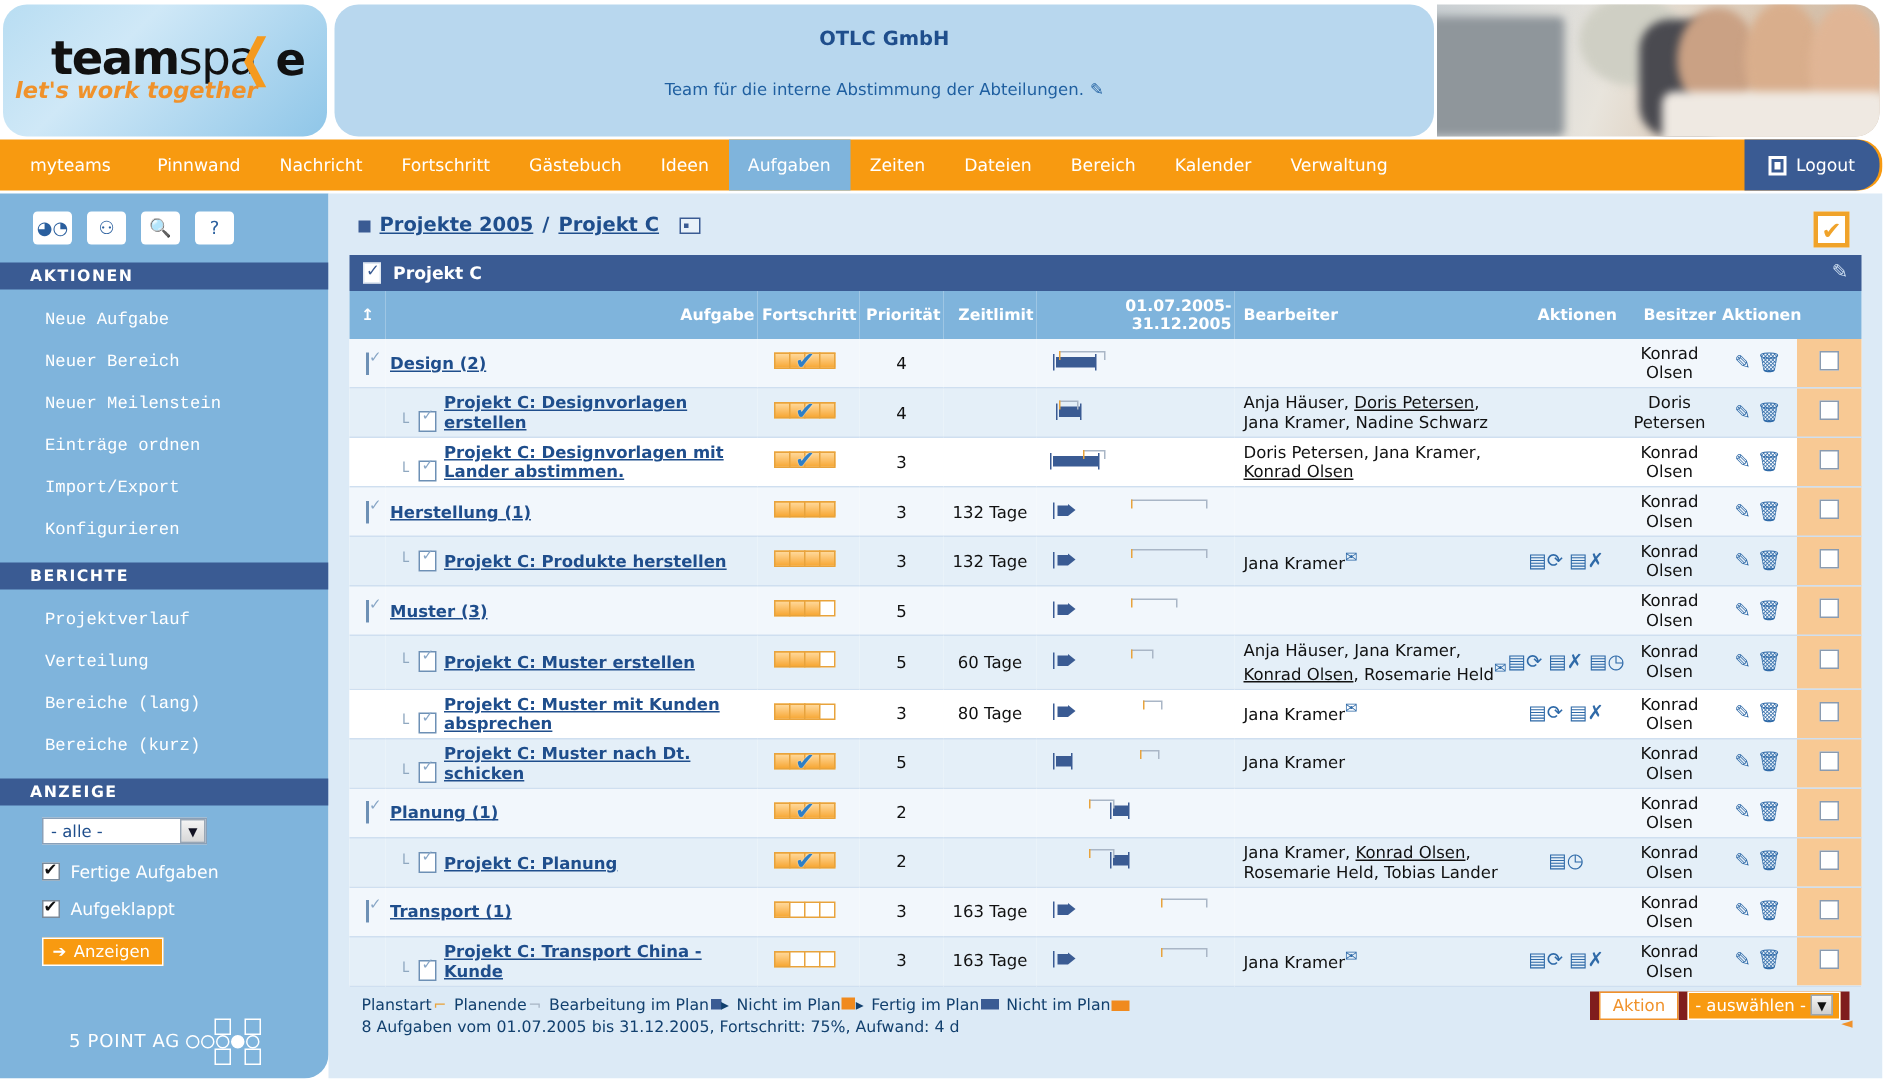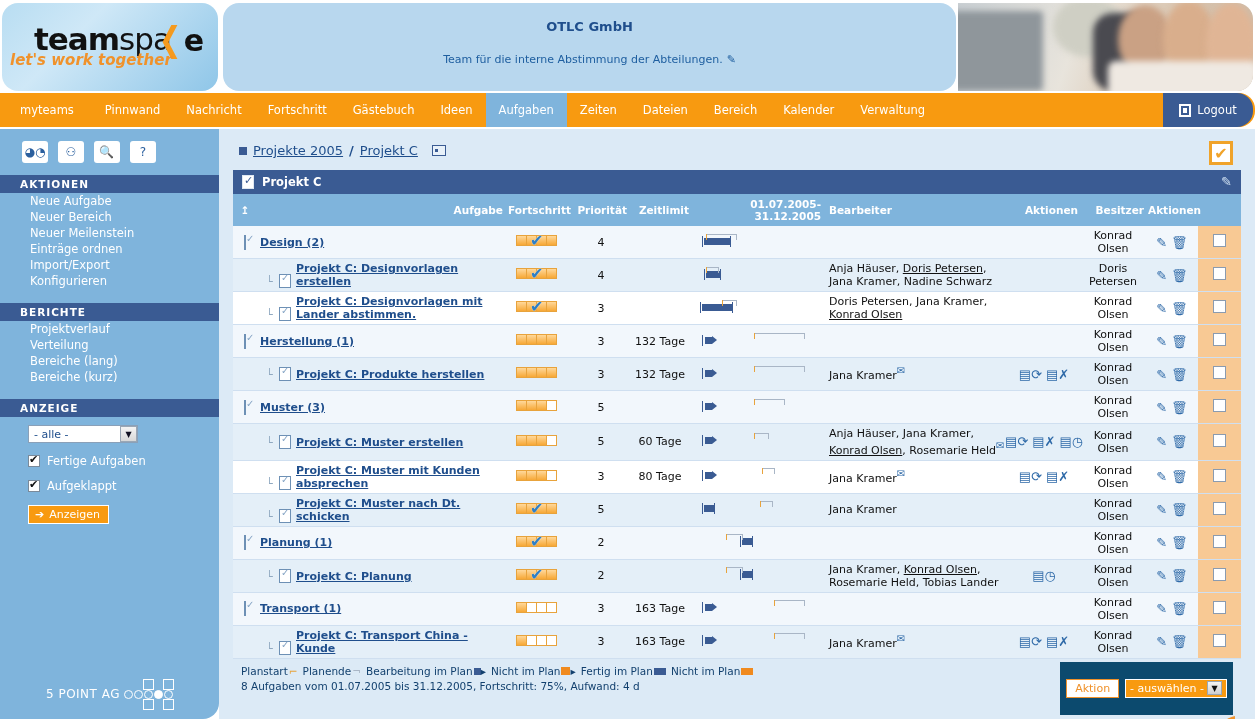--- a/index.html
+++ b/index.html
@@ -96,21 +96,21 @@
   .tool-btn {
     width:26px; height:22px; background:#ffffff; border-radius:3px;
     display:flex; align-items:center; justify-content:center;
     font-size:12px; color:#2a5f9e; cursor:pointer;
   }
   .side-head {
     background:#3a5b93; color:#ffffff; font-size:10.5px; font-weight:bold;
     letter-spacing:1px; padding:3px 0 3px 20px;
   }
   .side-link {
-    color:#ffffff; font-size:11.5px; padding:1px 0 1px 30px; cursor:pointer;
+    color:#ffffff; font-size:11.5px; padding:14px 0 1px 30px; cursor:pointer;font-family:Liberation Mono, monospace;
   }
   .side-gap { height:14px; }
   .anzeige-body { padding:8px 0 0 28px; }
   .sel-wrap {
     width:110px; height:18px; background:#fff; border:1px solid #8aa0b8;
     display:flex; align-items:center; font-size:11px; color:#1f4e8c; padding-left:5px;
     position:relative;
   }
   .sel-arrow {
     position:absolute; right:0; top:0; width:17px; height:16px;
@@ -141,21 +141,21 @@
   .fl-circle.filled{ background:#fff; }
   .fl-sq{ position:absolute; width:11px;height:11px;border:1.5px solid #fff;}
 
   
   #main { position:absolute; left:219px; top:129px; width:1036px; height:590px; background:#dceaf6; }
   .breadcrumb {
     padding:14px 0 0 20px; display:flex; align-items:center; gap:6px;
     font-size:13px; color:#1f4e8c;
   }
   .bc-sq { width:8px;height:8px;background:#3a5b93; }
-  .breadcrumb a { color:#1f4e8c; text-decoration:underline; font-weight:normal; cursor:pointer;}
+  .breadcrumb a { color:#1f4e8c; text-decoration:underline; font-weight:bold; cursor:pointer;}
   .breadcrumb .sep { color:#1f4e8c; font-weight:bold; }
   .bc-ico {
     width:14px;height:11px;border:1px solid #3a5b93;background:#e8f1f9;
     margin-left:8px; position:relative; cursor:pointer;
   }
   .bc-ico::after{content:"";position:absolute;left:2px;top:3px;width:3px;height:3px;background:#3a5b93;}
   .top-right-chk {
     position:absolute; right:22px; top:12px; width:24px; height:24px;
     background:#ffffff; border:3px solid #f0a32a; cursor:pointer;
     display:flex; align-items:center; justify-content:center;
@@ -236,21 +236,21 @@
   .legend {
     width:1008px; background:#dceaf6; font-size:10.5px; color:#12406e;
     padding:5px 0 4px 8px; line-height:15px; position:relative;
   }
   .legend .l-sym { display:inline-block; vertical-align:middle; margin:0 5px 0 1px; }
   .lg-blue { width:7px;height:7px;background:#3a5b93;display:inline-block;}
   .lg-or { width:9px;height:8px;background:#f08a1e;display:inline-block;}
   .lg-bar { width:12px;height:7px;background:#3a5b93;display:inline-block;}
   .footer-actions {
     position:absolute; right:8px; top:3px; display:flex; align-items:center; gap:6px;
-    background:#0c4a6e; padding:17px 6px;
+    background:#7f1d1d; padding:0 6px;
   }
   .btn-aktion {
     background:#ffffff; border:1px solid #f0922b; color:#f0922b; font-size:11px;
     padding:1px 8px; cursor:pointer;
   }
   .sel-ausw {
     background:#f89a10; color:#ffffff; border:1px solid #ffffff; font-size:11px;
     padding:1px 4px; display:flex; align-items:center; gap:3px; cursor:pointer;
   }
   .sel-ausw .arrw {

